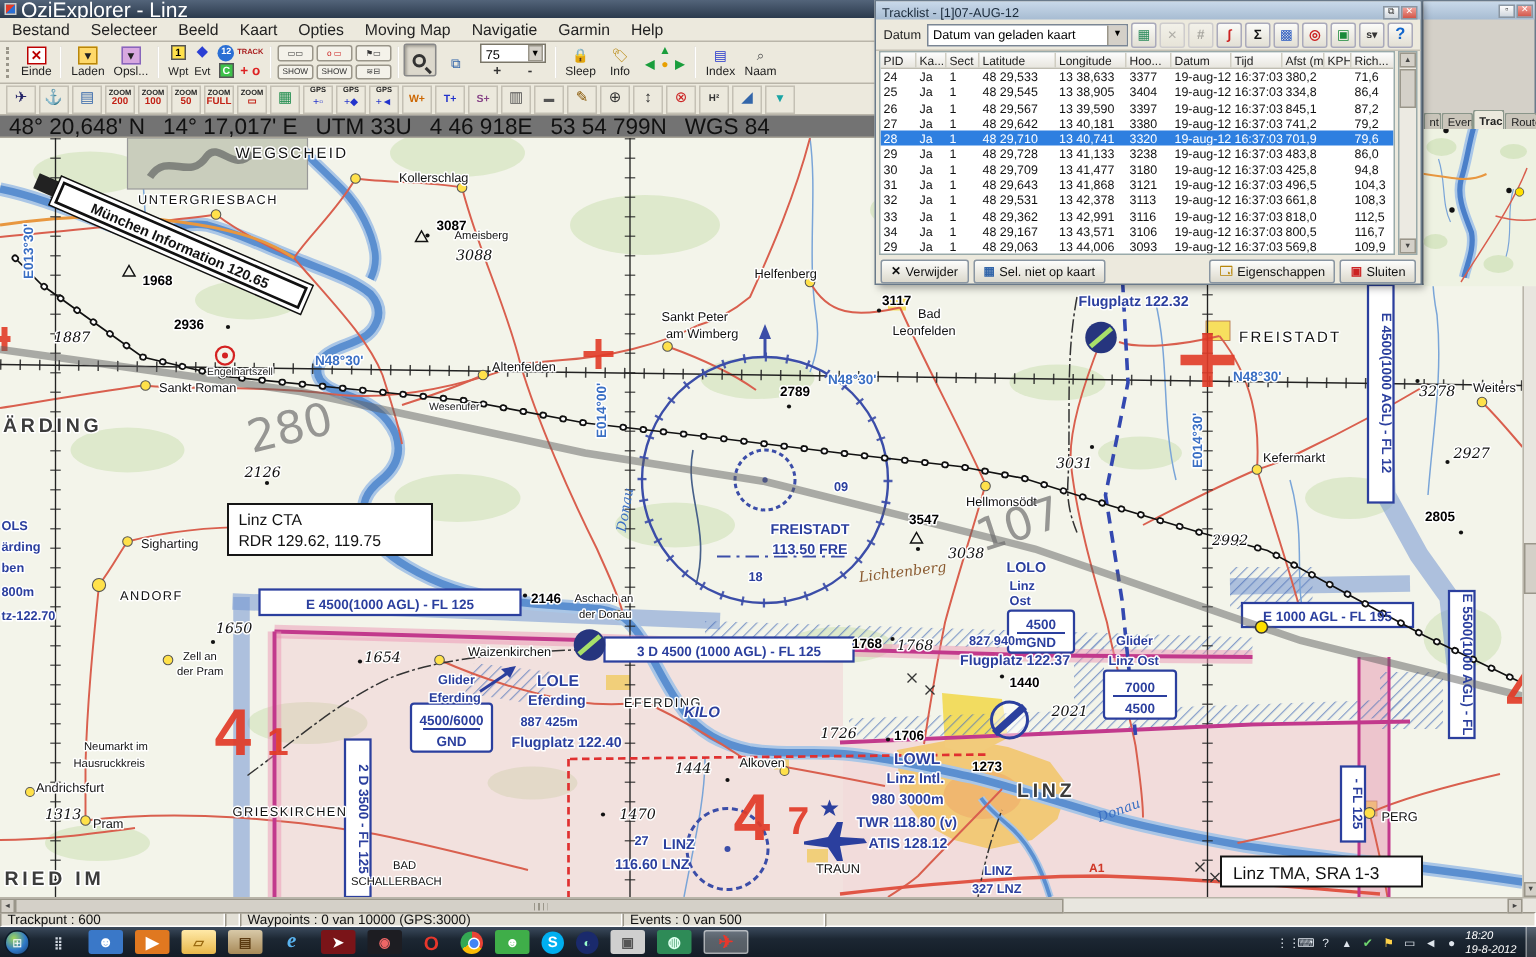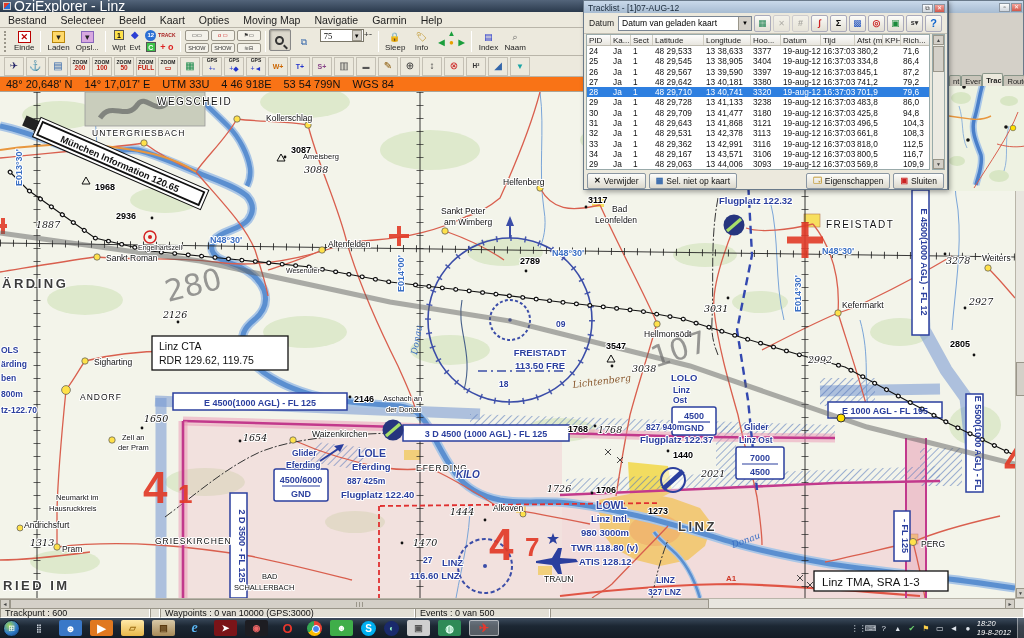--- a/index.html
+++ b/index.html
@@ -6,39 +6,39 @@
   body{background:#888;font-family:"Liberation Sans",sans-serif;}
   #screen{position:relative;width:1024px;height:638px;overflow:hidden;background:#d4d0c8;font-family:"Liberation Sans",sans-serif;}
 
   
   #titlebar{position:absolute;left:0;top:0;width:1024px;height:12px;background:linear-gradient(#53647a,#2b3a4d);color:#fff;font-size:14px;display:flex;align-items:center;padding-left:3px;gap:3px;}
   #titlebar .appicon{width:8px;height:8px;background:linear-gradient(135deg,#e23b28 50%,#2b6fd4 50%);border:1px solid #ccc;}
   #menubar{position:absolute;left:0;top:12px;width:1024px;height:16px;background:#ece9dd;border-bottom:1px solid #b9b5a9;display:flex;align-items:center;padding-left:8px;gap:14px;font-size:10.5px;color:#222;}
   #menubar span{cursor:default;}
   #toolbar1{position:absolute;left:0;top:28px;width:1024px;height:28px;background:#ece9dd;border-bottom:1px solid #b9b5a9;display:flex;align-items:stretch;padding:1px 0 1px 2px;}
   #toolbar2{position:absolute;left:0;top:56px;width:1024px;height:21px;background:#ece9dd;border-bottom:1px solid #b9b5a9;display:flex;align-items:center;padding-left:4px;gap:2px;}
-  #coordbar{position:absolute;left:0;top:77px;width:1024px;height:15px;background:#f97316;border-bottom:1px solid #a9a599;font-size:11px;color:#111;display:flex;align-items:center;gap:0;}
+  #coordbar{position:absolute;left:0;top:77px;width:1024px;height:15px;background:#737373;border-bottom:1px solid #a9a599;font-size:15px;color:#111;display:flex;align-items:center;gap:0;}
   #coordbar span{padding:0 6px;}
   .grip{width:5px;border-left:2px dotted #9a968a;margin:2px 2px;}
   .tsep{width:1px;background:#b9b5a9;border-right:1px solid #fff;margin:2px 3px;}
   .tb1{display:flex;flex-direction:column;align-items:center;justify-content:center;min-width:26px;padding:0 2px;font-size:8px;color:#222;border:1px solid transparent;border-radius:2px;}
   .tb1 .ic{width:13px;height:12px;display:flex;align-items:center;justify-content:center;font-size:9px;line-height:10px;}
   .cluster{display:grid;grid-template-columns:repeat(4,16px);grid-template-rows:12px 12px;align-items:center;justify-items:center;margin:0 2px;}
   .mini{font-size:7.5px;color:#222;}
   .micbox{width:10px;height:10px;border:1px solid #555;display:flex;align-items:center;justify-content:center;font-size:7px;font-weight:bold;}
   .yb{background:#ffe14a;color:#000;}
   .gb{background:#3ec24a;color:#fff;}
   .bluedisc{width:11px;height:11px;border-radius:50%;background:#2b6fd4;color:#fff;font-size:6px;display:flex;align-items:center;justify-content:center;font-weight:bold;}
   .diam{color:#2b3fd4;font-size:10px;line-height:10px;}
   .redplus{color:#d22;font-weight:bold;font-size:9px;}
   .tgl{width:24px;height:11px;border:1px solid #9a968a;border-radius:2px;background:#f4f2ea;font-size:5.5px;display:flex;align-items:center;justify-content:center;color:#333;margin:1px;}
   .mag{width:22px;height:22px;border:1px solid #888;border-radius:2px;background:#dcd8cc;display:flex;align-items:center;justify-content:center;box-shadow:inset 1px 1px 2px rgba(0,0,0,.3);}
   .lens{width:9px;height:9px;border:2px solid #333;border-radius:50%;position:relative;}
   .lens::after{content:"";position:absolute;width:5px;height:2px;background:#333;transform:rotate(45deg);left:6px;top:8px;}
-  .combo75{display:flex;flex-direction:row;margin:0 3px;font-family:Liberation Serif, serif;}
+  .combo75{display:flex;flex-direction:column;margin:0 3px;}
   .combo75 .fld{width:44px;height:13px;border:1px solid #7a7668;background:#fff;font-size:8.5px;display:flex;align-items:center;justify-content:space-between;padding:0 1px 0 3px;}
   .combo75 .arr{width:10px;height:11px;background:#d4d0c8;border:1px solid #9a968a;font-size:6px;display:flex;align-items:center;justify-content:center;}
   .pm{display:flex;justify-content:space-around;font-size:9px;font-weight:bold;color:#333;}
   .arrows4{display:grid;grid-template-columns:10px 10px 10px;grid-template-rows:9px 9px;align-items:center;justify-items:center;color:#1a9e3c;font-size:8px;font-weight:bold;margin:0 2px;}
   .t2b{width:20px;height:19px;border:1px solid #c4c0b4;background:#ece9dd;display:flex;flex-direction:column;align-items:center;justify-content:center;line-height:1;cursor:default;}
   .t2b .l1{font-size:5px;color:#222;font-weight:bold;}
   .t2b .l2{font-size:6.5px;color:#c22216;font-weight:bold;}
   .t2b .g{font-size:10px;line-height:10px;}
   .ic-plane .g::after{content:"✈";color:#226;}
   .ic-anchor .g::after{content:"⚓";color:#444;}

